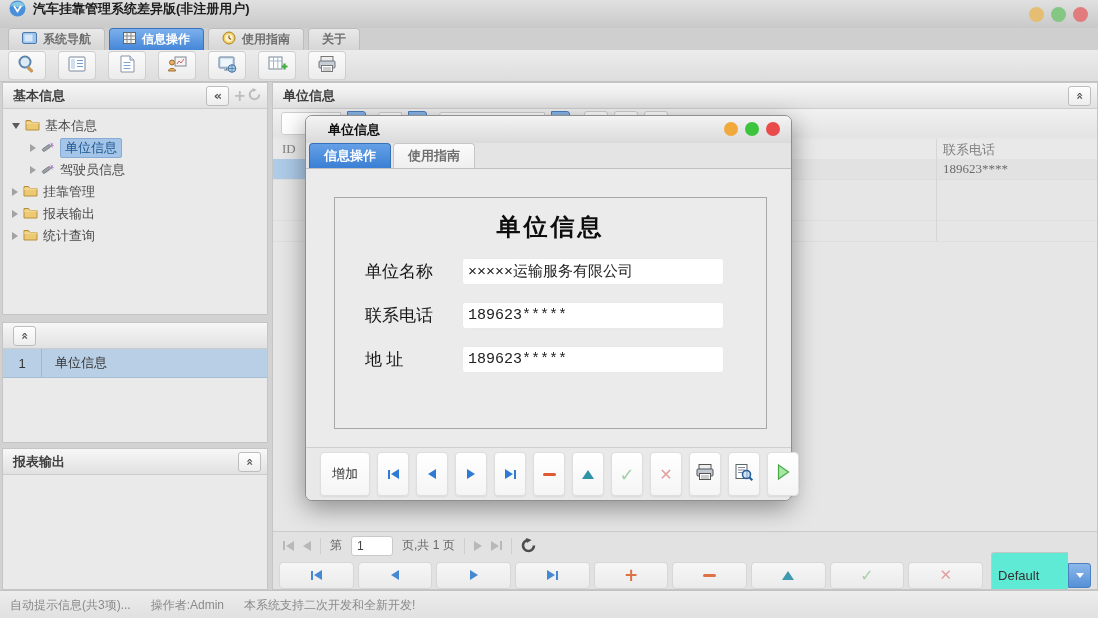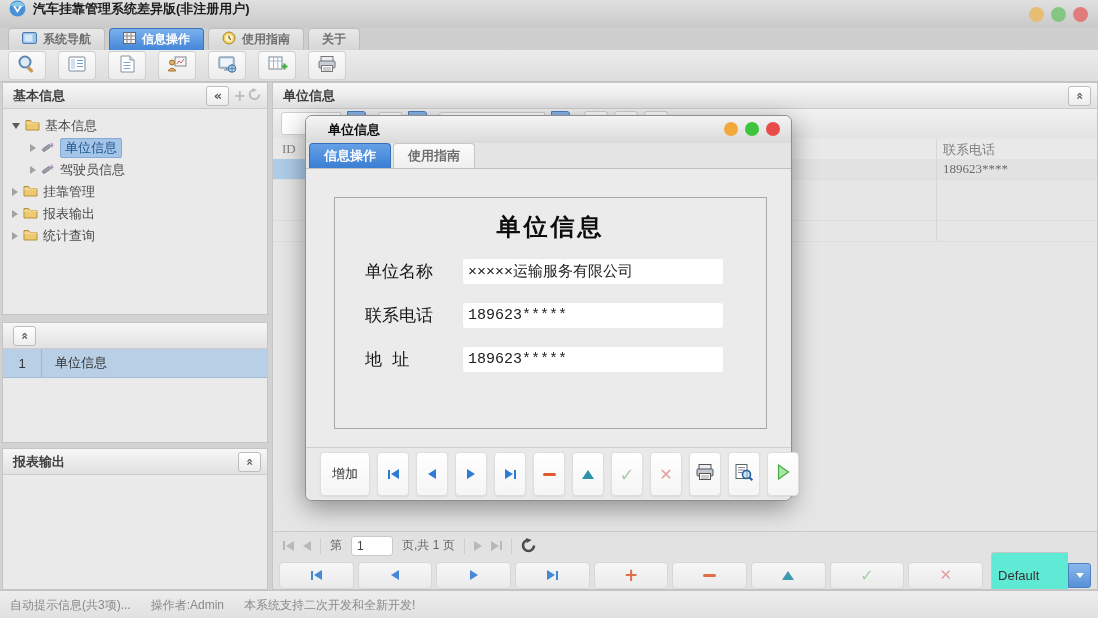--- a/index.html
+++ b/index.html
@@ -103,21 +103,21 @@
   .dlg-tabs{position:absolute;left:0;top:27px;right:0;height:25px;display:flex;align-items:flex-end;padding-left:3px;border-bottom:1px solid #c0c0c0;background:#e4e4e4;gap:2px}
   .dtab{height:24px;padding:0 14px;display:flex;align-items:center;font-size:13px;font-weight:bold;
     border:1px solid #c6c6c6;border-bottom:none;border-radius:4px 4px 0 0;background:linear-gradient(#fbfbfb,#efefef);color:#6f6f6f}
   .dtab.active{background:linear-gradient(#65a0e6,#3a7fd4);border-color:#3570b8;color:#fff}
   .dlg-body{position:absolute;left:0;top:53px;right:0;bottom:53px;background:#ebebeb}
   .form-box{position:absolute;left:28px;top:28px;width:433px;height:232px;border:1px solid #a8a8a8;background:#ebebeb;box-sizing:border-box}
   .form-head{text-align:center;margin-top:13px;font-family:"Liberation Serif","DejaVu Serif",serif;
     font-size:24px;font-weight:bold;color:#0d0d0d;letter-spacing:3px}
   .f-row{display:flex;align-items:center;margin:17px 0 0 30px}
   .f-row.first{margin-top:15px}
-  .f-label{width:97px;font-family:Liberation Mono, monospace;font-size:17px;color:#151515}
+  .f-label{width:97px;font-family:Liberation Serif, serif;font-size:17px;color:#151515}
   .f-input{width:250px;height:27px;border:none;border-radius:4px;background:#fff;
     font-family:Liberation Mono, monospace;font-size:15px;color:#222;padding:0 6px;box-shadow:inset 0 0 0 1px #e9e9e9}
   .dlg-toolbar{position:absolute;left:0;right:0;bottom:0;height:53px;border-top:1px solid #cfcfcf;
     background:#e9e9e9;border-radius:0 0 6px 6px;display:flex;align-items:center;gap:7px;padding-left:14px;box-sizing:border-box}
   .dtb{height:42px;min-width:30px;border:1px solid #dedede;border-radius:4px;background:linear-gradient(#ffffff,#f5f5f5);
     box-shadow:0 1px 2px rgba(0,0,0,.07);display:flex;align-items:center;justify-content:center}
   .dtb-add{min-width:48px;font-size:13px;color:#333}
 </style>
 </head>
 <body>

